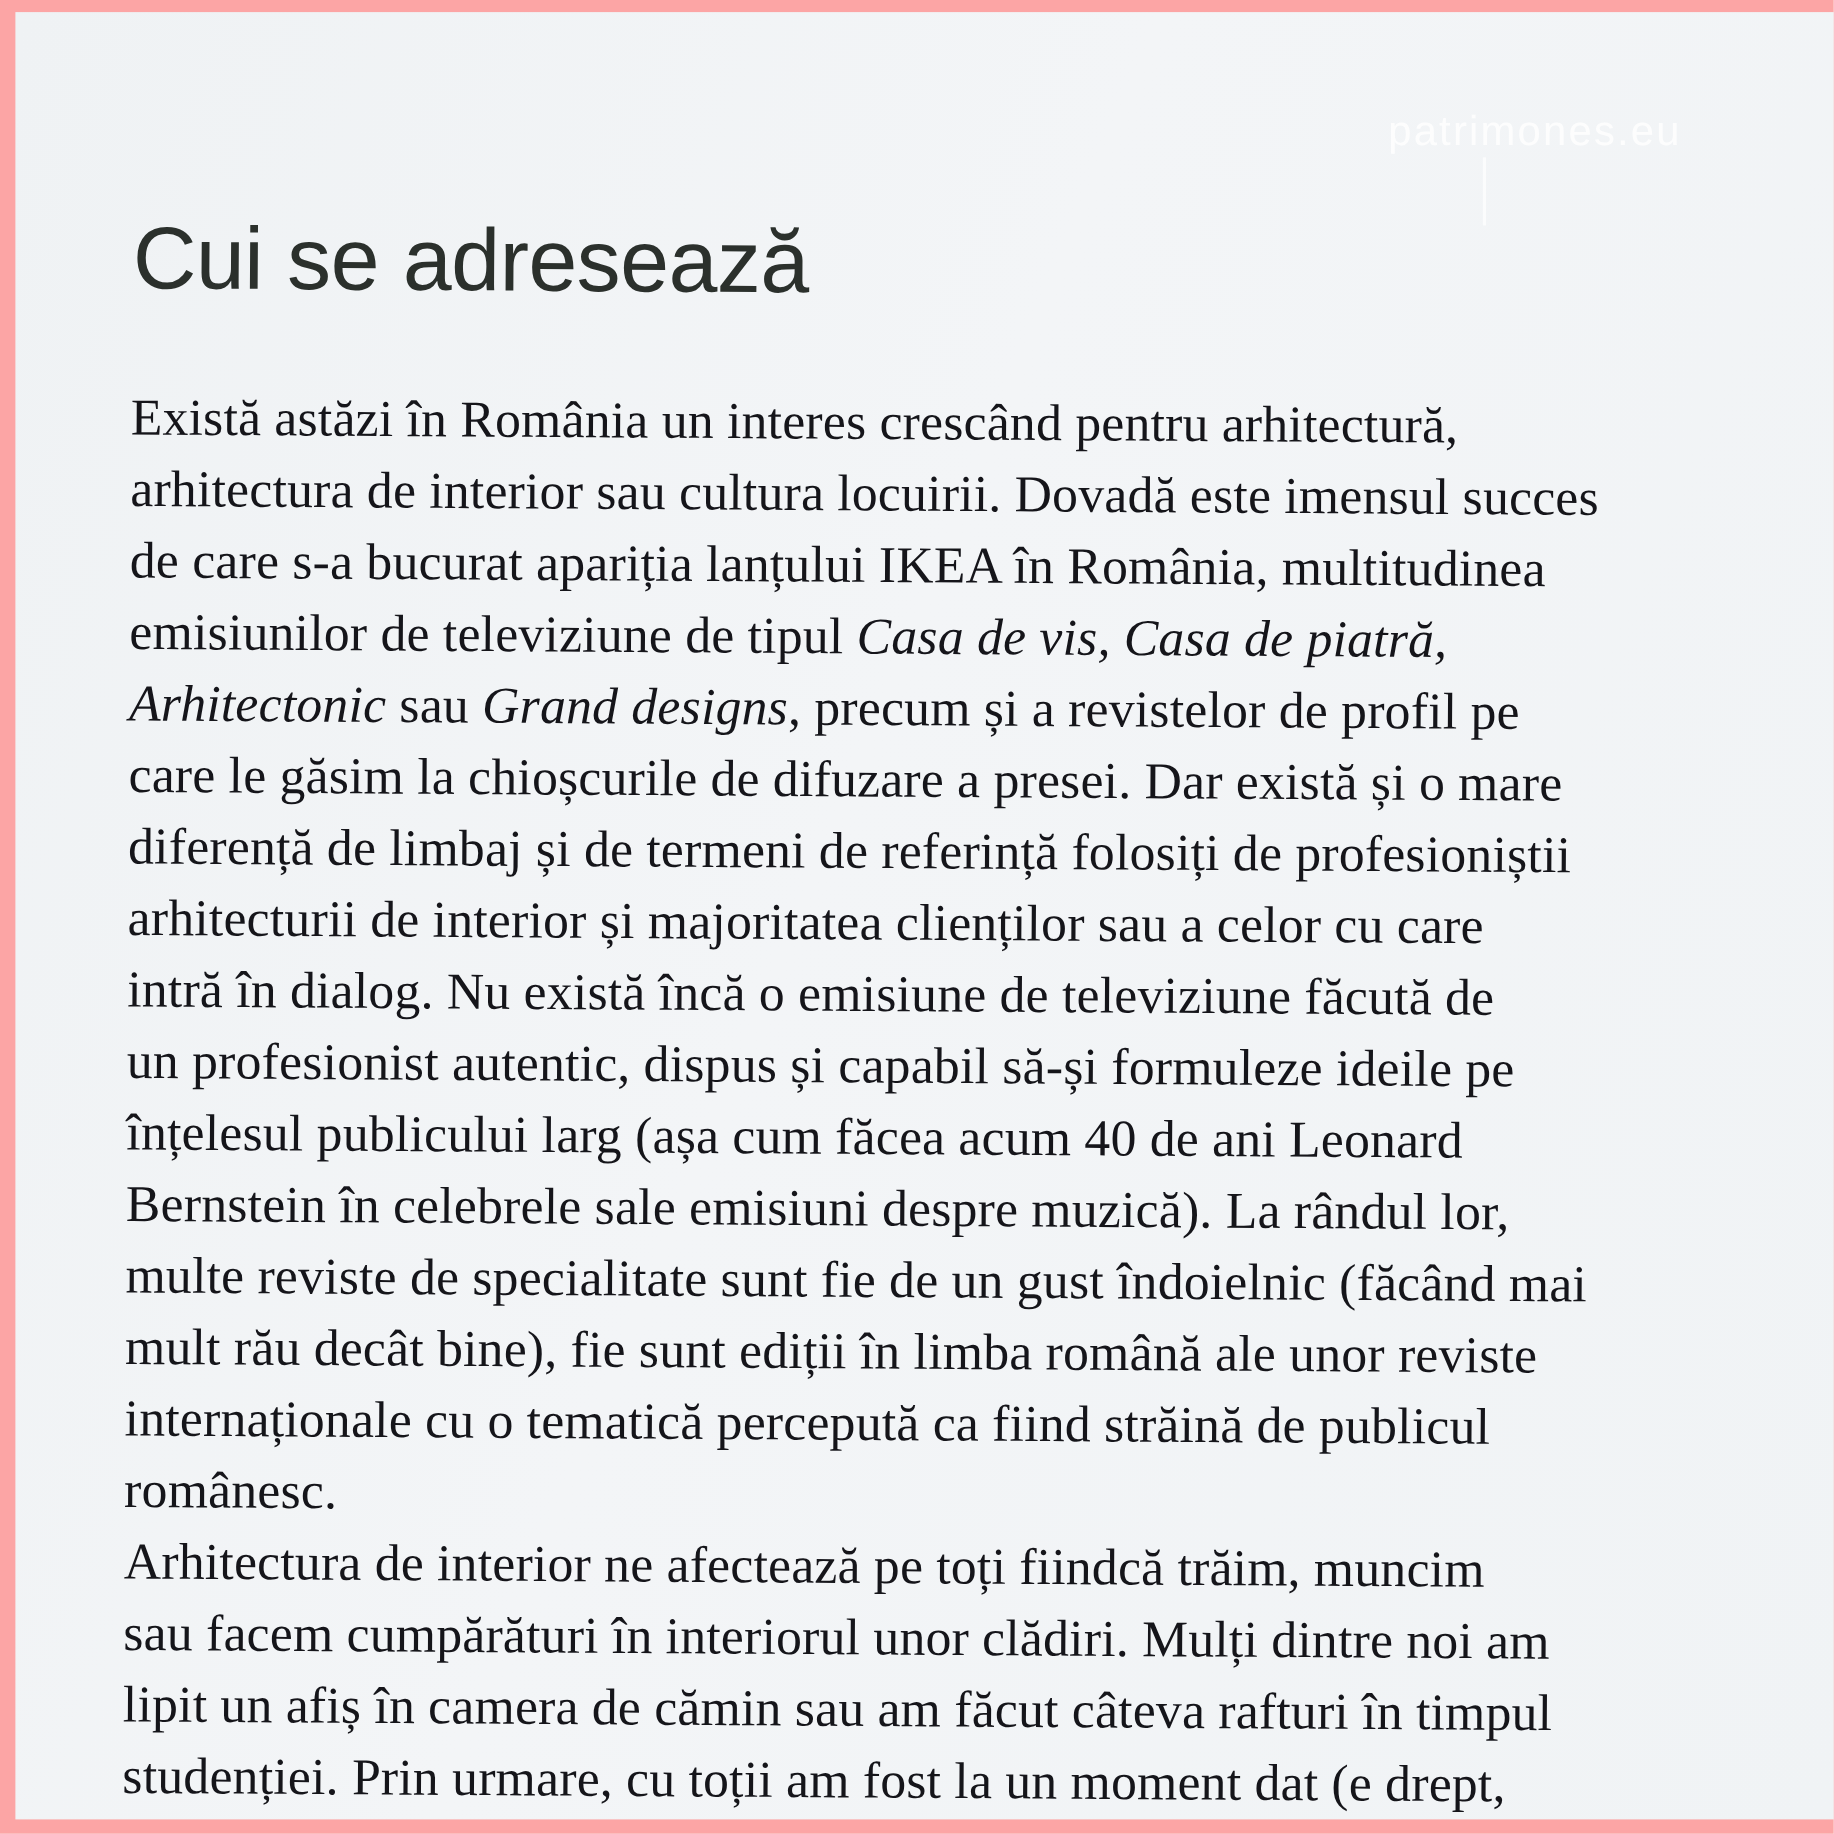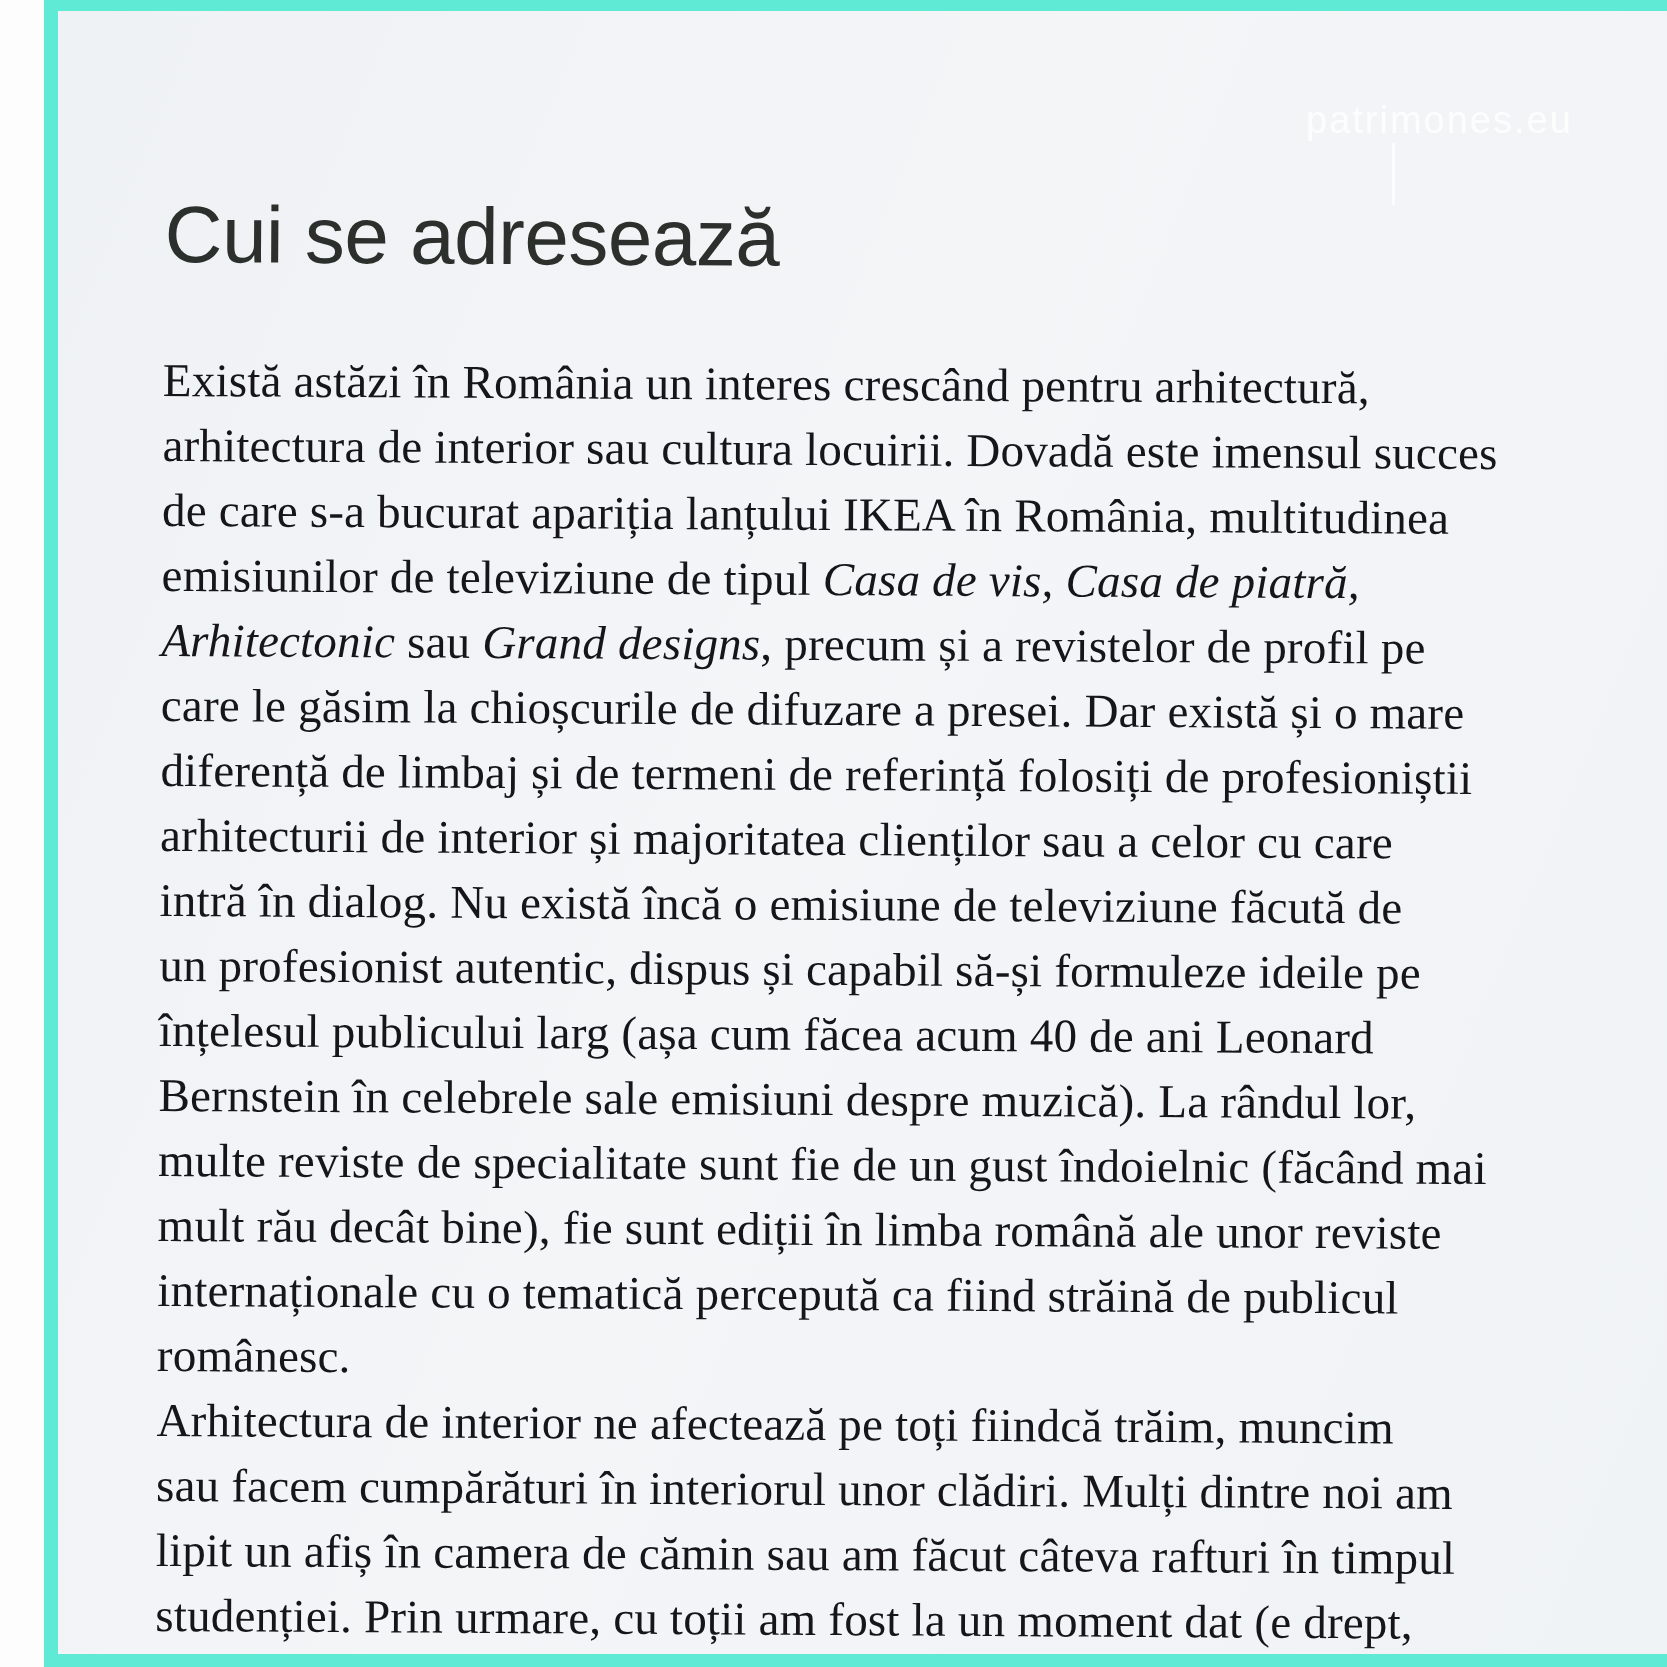--- a/index.html
+++ b/index.html
@@ -6,22 +6,21 @@
     margin: 0;
     padding: 0;
     background: #fdfdfd;
     width: 1667px;
     height: 1667px;
     overflow: hidden;
   }
   .scan-frame {
     position: absolute;
     inset: 0;
-    background: #5eead4;
-    margin-left: 44px;
+    background: #fca5a5;
   }
   .page {
     position: absolute;
     left: 14px;
     top: 11px;
     right: 0;
     bottom: 13px;
     background: linear-gradient(112deg, #eff2f4 0%, #f3f5f7 45%, #f0f3f5 100%);
   }
   .rot {

